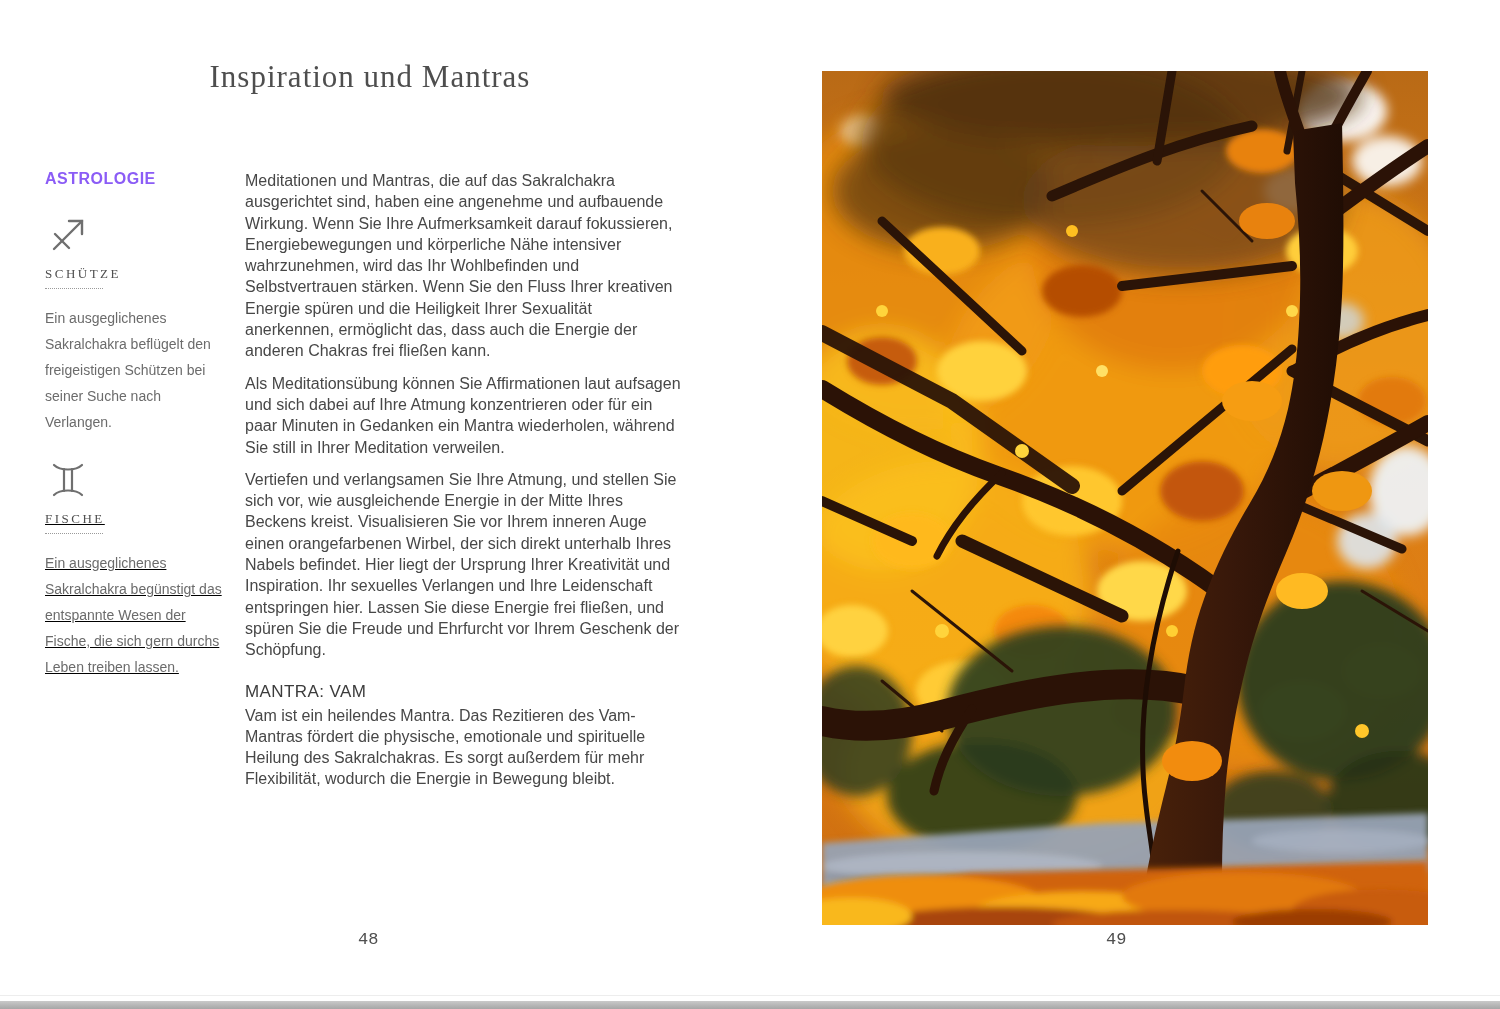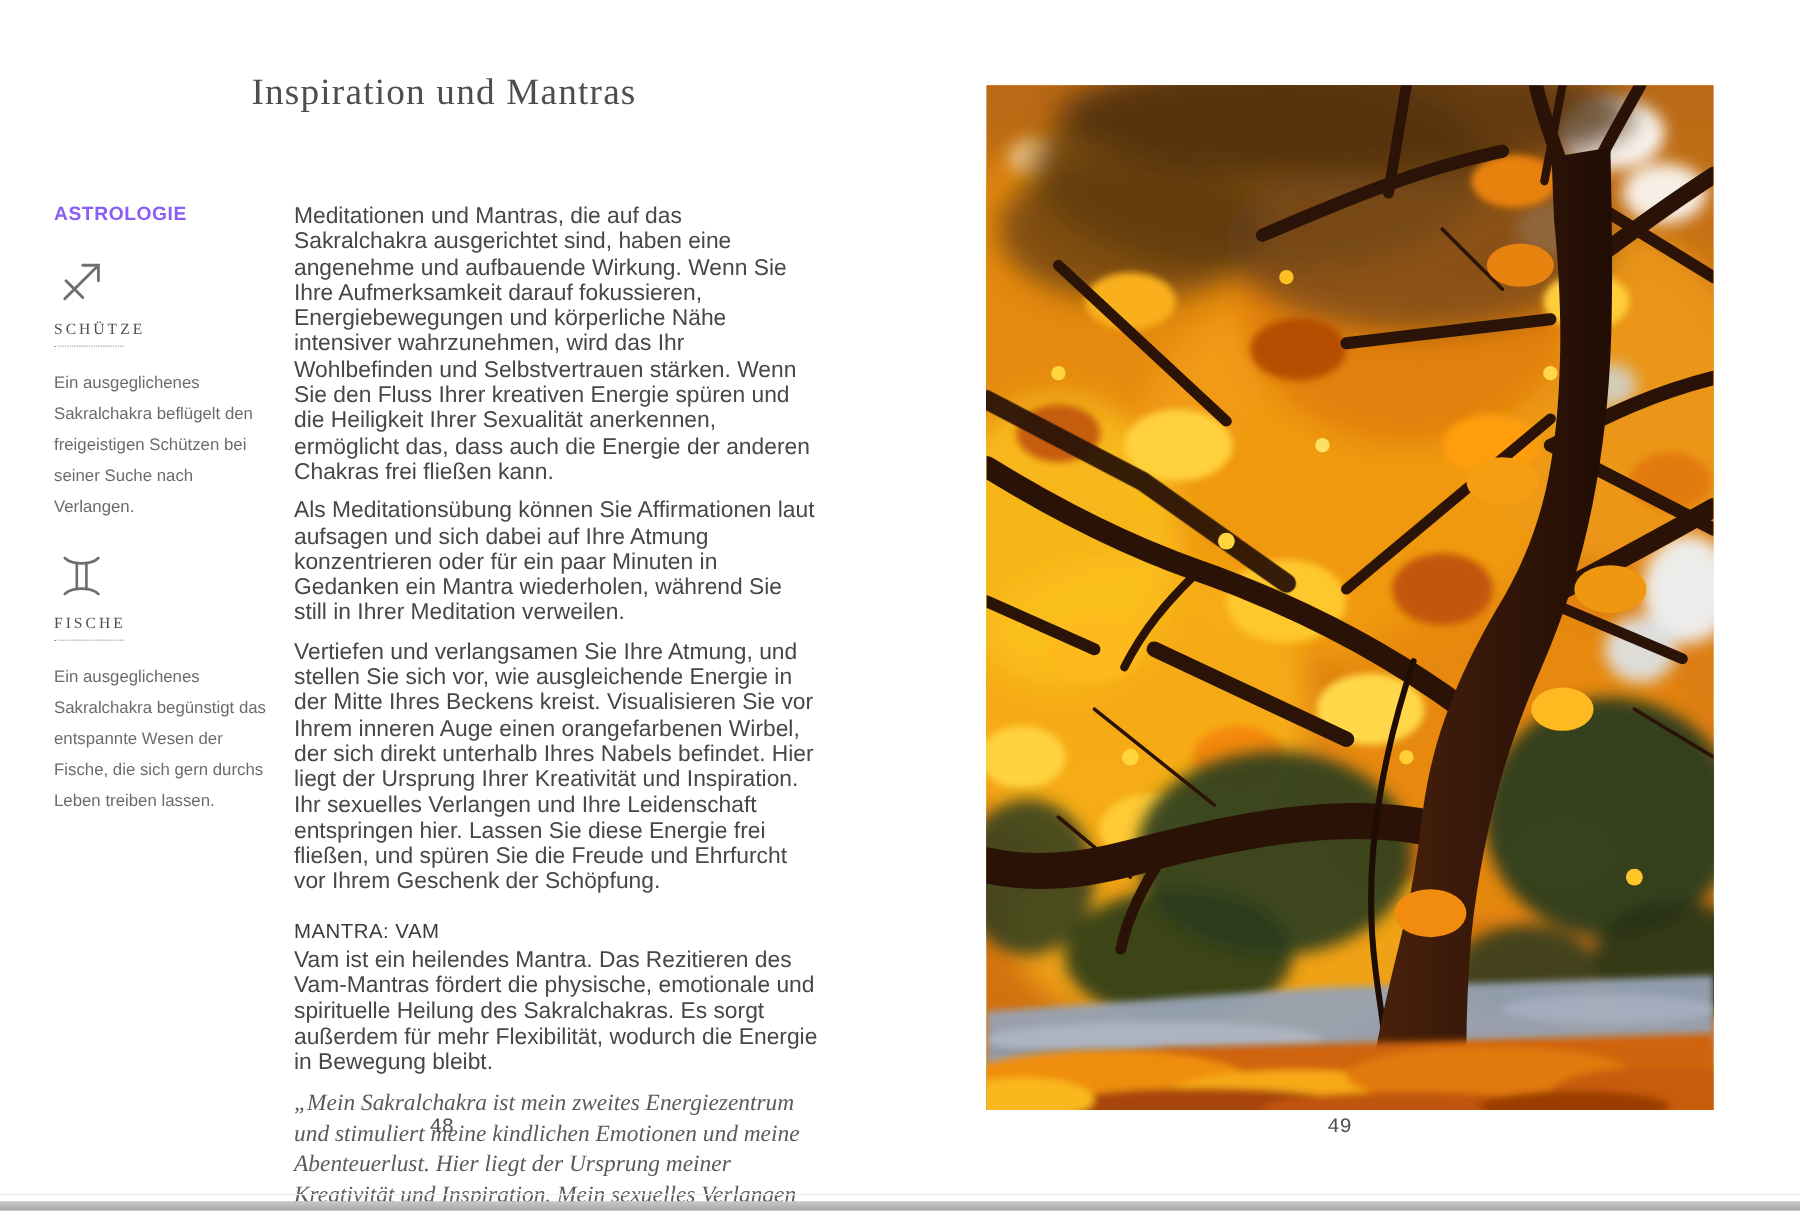--- a/index.html
+++ b/index.html
@@ -33,21 +33,21 @@
   }
   .zodiac-underline{
     width:58px;border-bottom:1px dotted #9a9a9a;margin-top:6px;
   }
   .zodiac-text{
     margin-top:16px;font-size:14px;line-height:26px;color:#6b6b6b;
   }
 
   .main-col{left:245px;top:170px;width:437px;color:#474747;}
   .main-col p{
-    margin:0 0 11px 0;font-size:19px;line-height:21.3px;
+    margin:0 0 11px 0;font-size:16px;line-height:21.3px;
   }
   .sub-heading{
     font-size:17px;font-weight:400;color:#3c3c3c;letter-spacing:.4px;
     margin:21px 0 3px 0;
   }
   .affirmation-text{
     font-family:"Liberation Serif",serif;font-style:italic;
     font-size:19.5px;line-height:25.5px;color:#5a5a5a;margin-top:4px;
   }
 
@@ -86,21 +86,21 @@
         <line x1="9" y1="37" x2="37" y2="9"></line>
         <polyline points="24,9 37,9 37,22" fill="none"></polyline>
         <line x1="10" y1="22" x2="24" y2="36"></line>
       </svg>
     </span>
     <div class="zodiac-label">SCHÜTZE</div>
     <div class="zodiac-underline"></div>
     <div class="zodiac-text">Ein ausgeglichenes Sakralchakra beflügelt den freigeistigen Schützen bei seiner Suche nach Verlangen.</div>
   </div>
 
-  <div class="zodiac-entry" style="margin-top:22px;">
+  <div class="zodiac-entry" style="margin-top:22px;text-decoration:underline;">
     <span class="zodiac-icon">
       <svg width="46" height="46" viewBox="0 0 46 46" fill="none" stroke="#6f6f6f" stroke-width="2.2" stroke-linecap="round">
         <path d="M 9 8 C 15 14 31 14 37 8"></path>
         <path d="M 9 38 C 15 32 31 32 37 38"></path>
         <line x1="19" y1="12" x2="19" y2="34"></line>
         <line x1="27" y1="12" x2="27" y2="34"></line>
       </svg>
     </span>
     <div class="zodiac-label">FISCHE</div>
     <div class="zodiac-underline"></div>
@@ -109,21 +109,20 @@
 </div>
 
 <div class="abs main-col">
   <p>Meditationen und Mantras, die auf das Sakralchakra ausgerichtet sind, haben eine angenehme und aufbauende Wirkung. Wenn Sie Ihre Aufmerksamkeit darauf fokussieren, Energiebewegungen und körperliche Nähe intensiver wahrzunehmen, wird das Ihr Wohlbefinden und Selbstvertrauen stärken. Wenn Sie den Fluss Ihrer kreativen Energie spüren und die Heiligkeit Ihrer Sexualität anerkennen, ermöglicht das, dass auch die Energie der anderen Chakras frei fließen kann.</p>
   <p>Als Meditationsübung können Sie Affirmationen laut aufsagen und sich dabei auf Ihre Atmung konzentrieren oder für ein paar Minuten in Gedanken ein Mantra wiederholen, während Sie still in Ihrer Meditation verweilen.</p>
   <p>Vertiefen und verlangsamen Sie Ihre Atmung, und stellen Sie sich vor, wie ausgleichende Energie in der Mitte Ihres Beckens kreist. Visualisieren Sie vor Ihrem inneren Auge einen orangefarbenen Wirbel, der sich direkt unterhalb Ihres Nabels befindet. Hier liegt der Ursprung Ihrer Kreativität und Inspiration. Ihr sexuelles Verlangen und Ihre Leidenschaft entspringen hier. Lassen Sie diese Energie frei fließen, und spüren Sie die Freude und Ehrfurcht vor Ihrem Geschenk der Schöpfung.</p>
 
   <div class="sub-heading">MANTRA: VAM</div>
   <p>Vam ist ein heilendes Mantra. Das Rezitieren des Vam-Mantras fördert die physische, emotionale und spirituelle Heilung des Sakralchakras. Es sorgt außerdem für mehr Flexibilität, wodurch die Energie in Bewegung bleibt.</p>
 
-  <div class="affirmation-text">„Mein Sakralchakra ist mein zweites Energiezentrum und stimuliert meine kindlichen Emotionen und meine Abenteuerlust. Hier liegt der Ursprung meiner Kreativität und Inspiration. Mein sexuelles Verlangen und meine Leidenschaft entspringen hier.“</div>
 </div>
 
 <div class="abs page-number left">48</div>
 
 <div class="abs photo">
   <svg width="606" height="854" viewBox="0 0 606 854" preserveAspectRatio="none">
     <defs>
       <linearGradient id="bgGrad" x1="0" y1="0" x2="0" y2="1">
         <stop offset="0%" stop-color="#b96a16"></stop>
         <stop offset="35%" stop-color="#d97c15"></stop>

